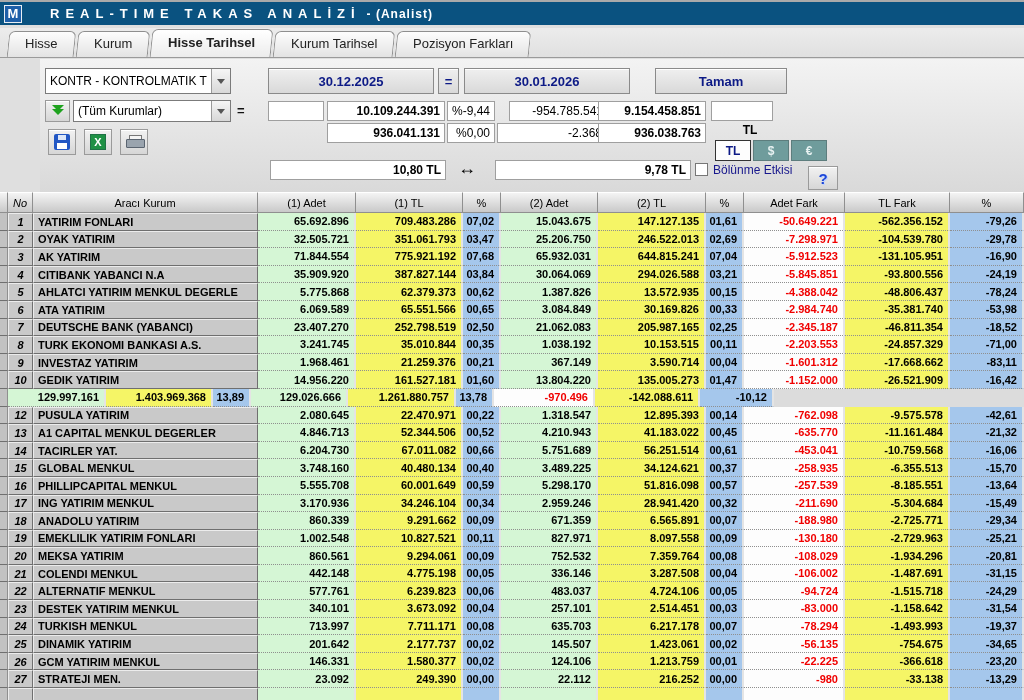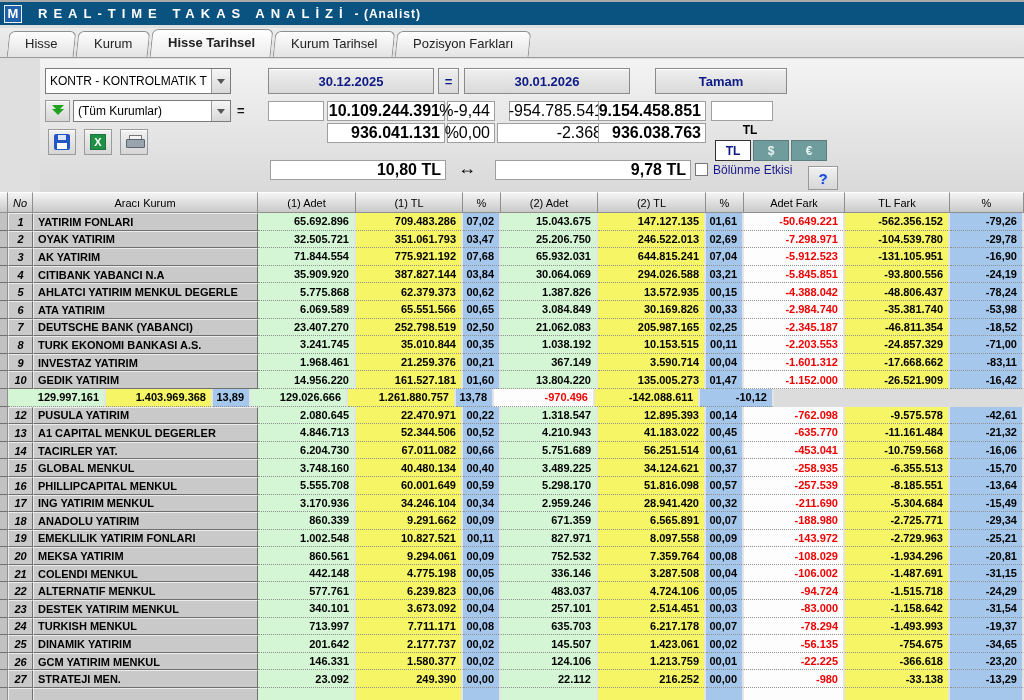--- a/index.html
+++ b/index.html
@@ -4,21 +4,21 @@
 <style>
   * { box-sizing: border-box; margin: 0; padding: 0; }
   html,body { width:1024px; height:700px; overflow:hidden; }
   body { font-family: "Liberation Sans", sans-serif; background:#dfdfdf; position:relative; }
 
   
   .topstrip { position:absolute; left:0; top:0; width:1024px; height:2px; background:#aaa; }
   .titlebar { position:absolute; left:0; top:2px; width:1024px; height:23px; background:#0a5280; display:flex; align-items:center; }
   .applogo { width:18px; height:18px; margin-left:4px; background:#1d5fa8; border:1px solid #e8eef4; color:#fff;
              font-weight:bold; font-size:13px; text-align:center; line-height:16px; }
-  .title-main { color:#fff; font-weight:bold; font-size:13px; letter-spacing:6px; margin-left:16px; }
+  .title-main { color:#fff; font-weight:bold; font-size:13px; letter-spacing:6px; margin-left:28px; }
   .title-suffix { color:#fff; font-weight:bold; font-size:12px; letter-spacing:1px; margin-left:6px; }
 
   
   .tabbar { position:absolute; left:0; top:28px; width:1024px; height:30px; border-bottom:1px solid #9a9a9a;
             background:linear-gradient(#ececec,#e0e0e0); display:flex; align-items:flex-end; padding-left:8px; }
   .tab { height:26px; line-height:24px; padding:0 16px; margin-right:2px; font-size:13px; color:#222;
          background:linear-gradient(#fdfdfd,#e3e3e3); border:1px solid #8f8f8f; border-bottom:none;
          border-radius:6px 6px 0 0; transform:skewX(-6deg); cursor:default; }
   .tab span { display:inline-block; transform:skewX(6deg); }
   .tab.active { height:28px; line-height:26px; font-weight:bold; background:linear-gradient(#ffffff,#ececec); }
@@ -30,21 +30,21 @@
   .combo { background:#fff; border:1px solid #7b7b7b; display:flex; align-items:center; }
   .combo .ctext { flex:1; font-size:12px; padding-left:4px; white-space:nowrap; overflow:hidden; color:#000; }
   .combo .carrow { width:19px; align-self:stretch; background:linear-gradient(#f6f6f6,#d8d8d8); border-left:1px solid #9a9a9a;
                    display:flex; align-items:center; justify-content:center; }
   .tri-down { width:0; height:0; border-left:4px solid transparent; border-right:4px solid transparent; border-top:5px solid #555; }
 
   .btn { background:linear-gradient(#efefef,#d9d9d9); border:1px solid #8a8a8a; box-shadow:inset 0 1px 0 #fff;
          color:#0d1a86; font-weight:bold; font-size:13px; text-align:center; cursor:default;
          display:flex; align-items:center; justify-content:center; }
 
-  .field { background:#fff; border:1px solid #9f9f9f; font-size:16px; text-align:right; padding:0 4px;
+  .field { background:#fff; border:1px solid #9f9f9f; font-size:12px; text-align:right; padding:0 4px;
            display:flex; align-items:center; justify-content:flex-end; color:#000; }
   .field.bold { font-weight:bold; }
 
   .eq-label { font-size:13px; font-weight:bold; color:#111; }
   .swap-arrow { font-size:18px; font-weight:bold; color:#000; }
 
   .toolbtn { width:28px; height:26px; background:linear-gradient(#f2f2f2,#d6d6d6); border:1px solid #9a9a9a;
              box-shadow:inset 0 1px 0 #fff; display:flex; align-items:center; justify-content:center; }
 
   
@@ -484,21 +484,21 @@
       <div class="rowhead">
         <div class="c c-gray c-no w-no">19</div>
         <div class="c c-gray c-name w-name">EMEKLILIK YATIRIM FONLARI</div>
       </div>
       <div class="c c-num w-a1 bg-green">1.002.548</div>
       <div class="c c-num w-t1 bg-yellow">10.827.521</div>
       <div class="c c-num w-p1 bg-blue">00,11</div>
       <div class="c c-num w-a2 bg-green">827.971</div>
       <div class="c c-num w-t2 bg-yellow">8.097.558</div>
       <div class="c c-num w-p2 bg-blue">00,09</div>
-      <div class="c c-num w-af bg-white txt-red">-143.972</div>
+      <div class="c c-num w-af bg-white txt-red">-130.180</div>
       <div class="c c-num w-tf bg-yellow">-2.729.963</div>
       <div class="c c-num w-pf bg-blue">-25,21</div>
     </div>
     <div class="trow">
       <div class="c w-m mcell"></div>
       <div class="rowhead">
         <div class="c c-gray c-no w-no">20</div>
         <div class="c c-gray c-name w-name">MEKSA YATIRIM</div>
       </div>
       <div class="c c-num w-a1 bg-green">860.561</div>

